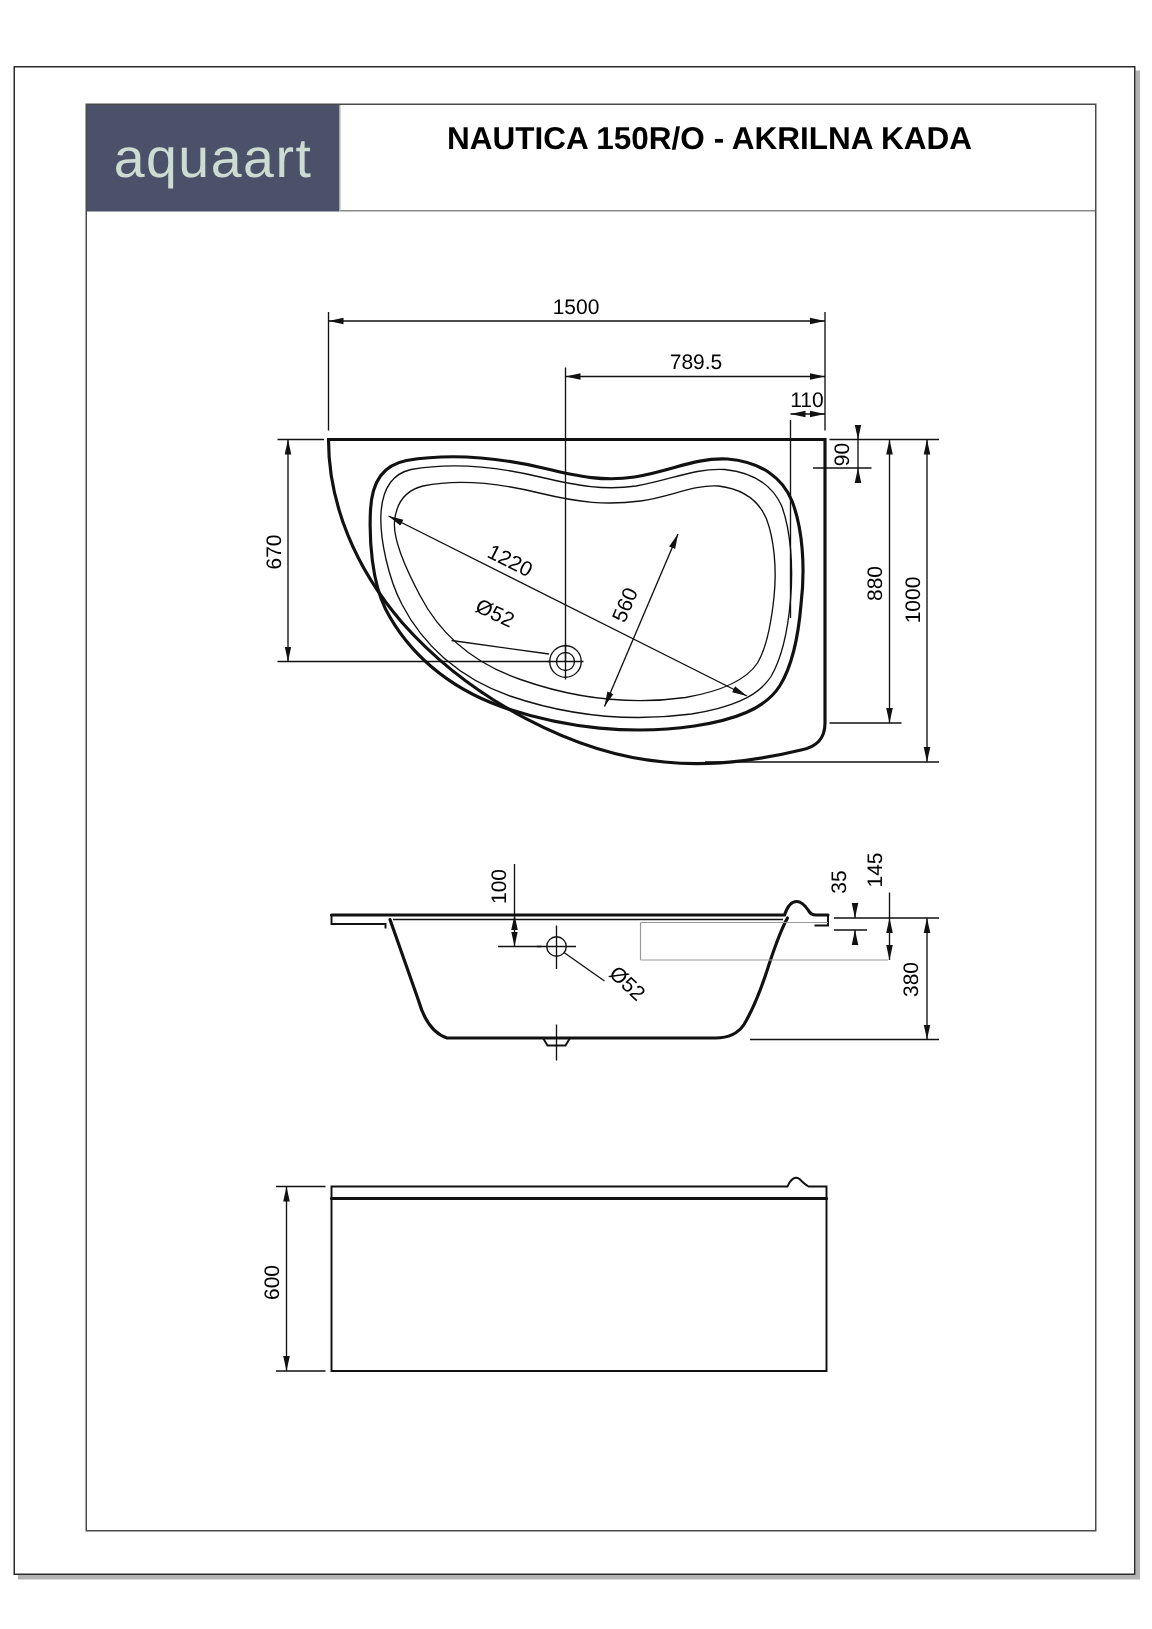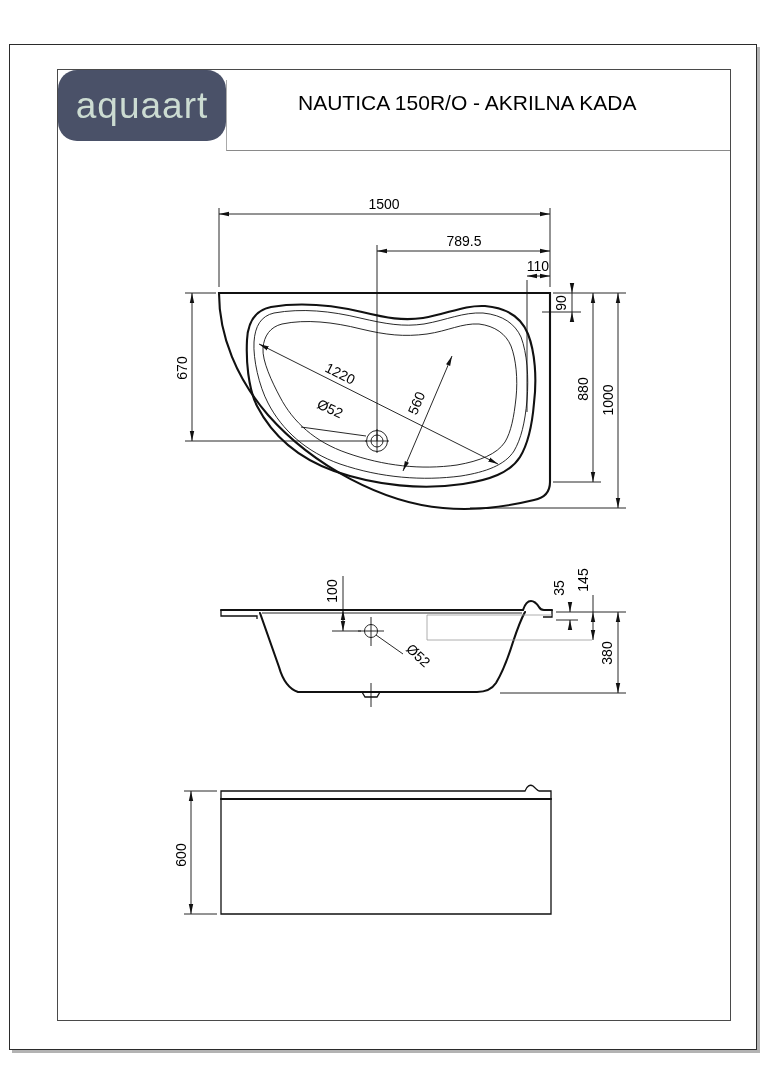--- a/index.html
+++ b/index.html
@@ -12,26 +12,26 @@
     background:#fff; border:1px solid #2b2b2b;
     box-shadow:3px 3px 0 #b3b3b3;
   }
   .frame {
     position:absolute; left:47px; top:24px; width:672px; height:950px;
     border:1px solid #4a4a4a;
   }
   .logo {
     position:absolute; left:0; top:0; width:168px; height:71px;
     display:flex; align-items:center; justify-content:center;
-    font-size:37px; font-weight:300; letter-spacing:1px;border-radius:19px;
+    font-size:37px; font-weight:300; letter-spacing:1px;
   }
   .titlebox {
-    position:absolute; left:168px; top:10px; width:504px; height:71px;
+    position:absolute; left:168px; top:0; width:504px; height:71px;
     box-sizing:border-box; border-left:1px solid #aaa; border-bottom:1px solid #8a8a8a;
-    padding:10px 0 0 71px; font-size:21px; line-height:26px; color:#000;
+    padding:10px 0 0 71px; font-size:21px; line-height:26px; color:#000;font-weight:bold;
   }
   .drawing { position:absolute; left:0; top:71px; }
   
   .o { stroke:#111; stroke-width:2.1; fill:none; stroke-linecap:round; }
   .m { stroke:#111; stroke-width:1.3; fill:none; }
   .t { stroke:#111; stroke-width:0.9; fill:none; }
   .d { stroke:#111; stroke-width:0.9; fill:none; }
   .g { stroke:#9a9a9a; stroke-width:0.8; fill:none; }
   text.dim { font-family:"Liberation Sans",sans-serif; font-size:14px; fill:#000; }
 </style>

